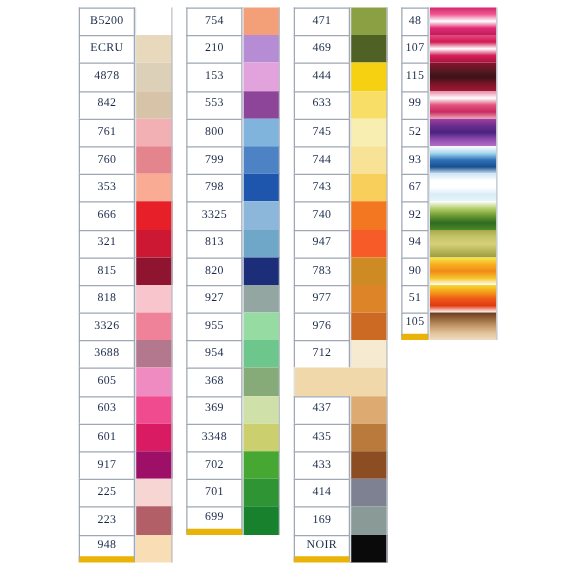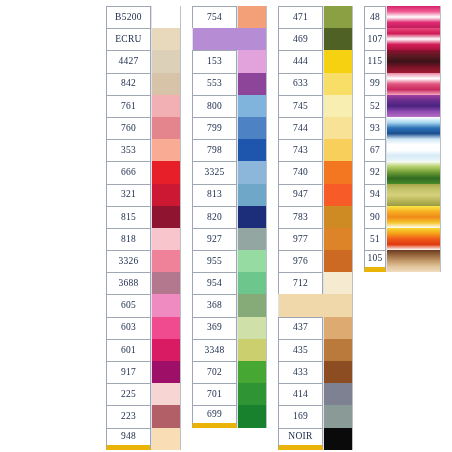--- a/index.html
+++ b/index.html
@@ -19,21 +19,20 @@
     position: absolute;
     left: 0; top: 0;
     width: 452px;
     height: 452px;
   }
 
   .color-column {
     position: absolute;
     top: 6px;
     box-sizing: border-box;
-    margin-left: 43px;
   }
 
   .swatch-row {
     display: flex;
     flex-direction: row;
     box-sizing: border-box;
     width: 100%;
   }
 
   .code-cell {
@@ -81,21 +80,21 @@
   <div class="color-column" id="col-0">
       <div class="swatch-row">
         <div class="code-cell">B5200</div>
         <div class="color-cell" style="background: rgb(255, 255, 255);"></div>
       </div>
       <div class="swatch-row">
         <div class="code-cell">ECRU</div>
         <div class="color-cell" style="background: rgb(232, 217, 189);"></div>
       </div>
       <div class="swatch-row">
-        <div class="code-cell">4427</div>
+        <div class="code-cell">4878</div>
         <div class="color-cell" style="background: rgb(221, 208, 184);"></div>
       </div>
       <div class="swatch-row">
         <div class="code-cell">842</div>
         <div class="color-cell" style="background: rgb(214, 195, 168);"></div>
       </div>
       <div class="swatch-row">
         <div class="code-cell">761</div>
         <div class="color-cell" style="background: rgb(242, 175, 180);"></div>
       </div>
@@ -159,20 +158,21 @@
         <div class="code-cell">948</div>
         <div class="color-cell" style="background: rgb(249, 221, 181);"></div>
       </div>
     </div>
   <div class="color-column" id="col-1">
       <div class="swatch-row">
         <div class="code-cell">754</div>
         <div class="color-cell" style="background: rgb(243, 160, 121);"></div>
       </div>
       <div class="swatch-row">
+        <div class="code-cell">210</div>
         <div class="color-cell" style="background: rgb(182, 141, 212);"></div>
       </div>
       <div class="swatch-row">
         <div class="code-cell">153</div>
         <div class="color-cell" style="background: rgb(226, 163, 220);"></div>
       </div>
       <div class="swatch-row">
         <div class="code-cell">553</div>
         <div class="color-cell" style="background: rgb(141, 69, 154);"></div>
       </div>

